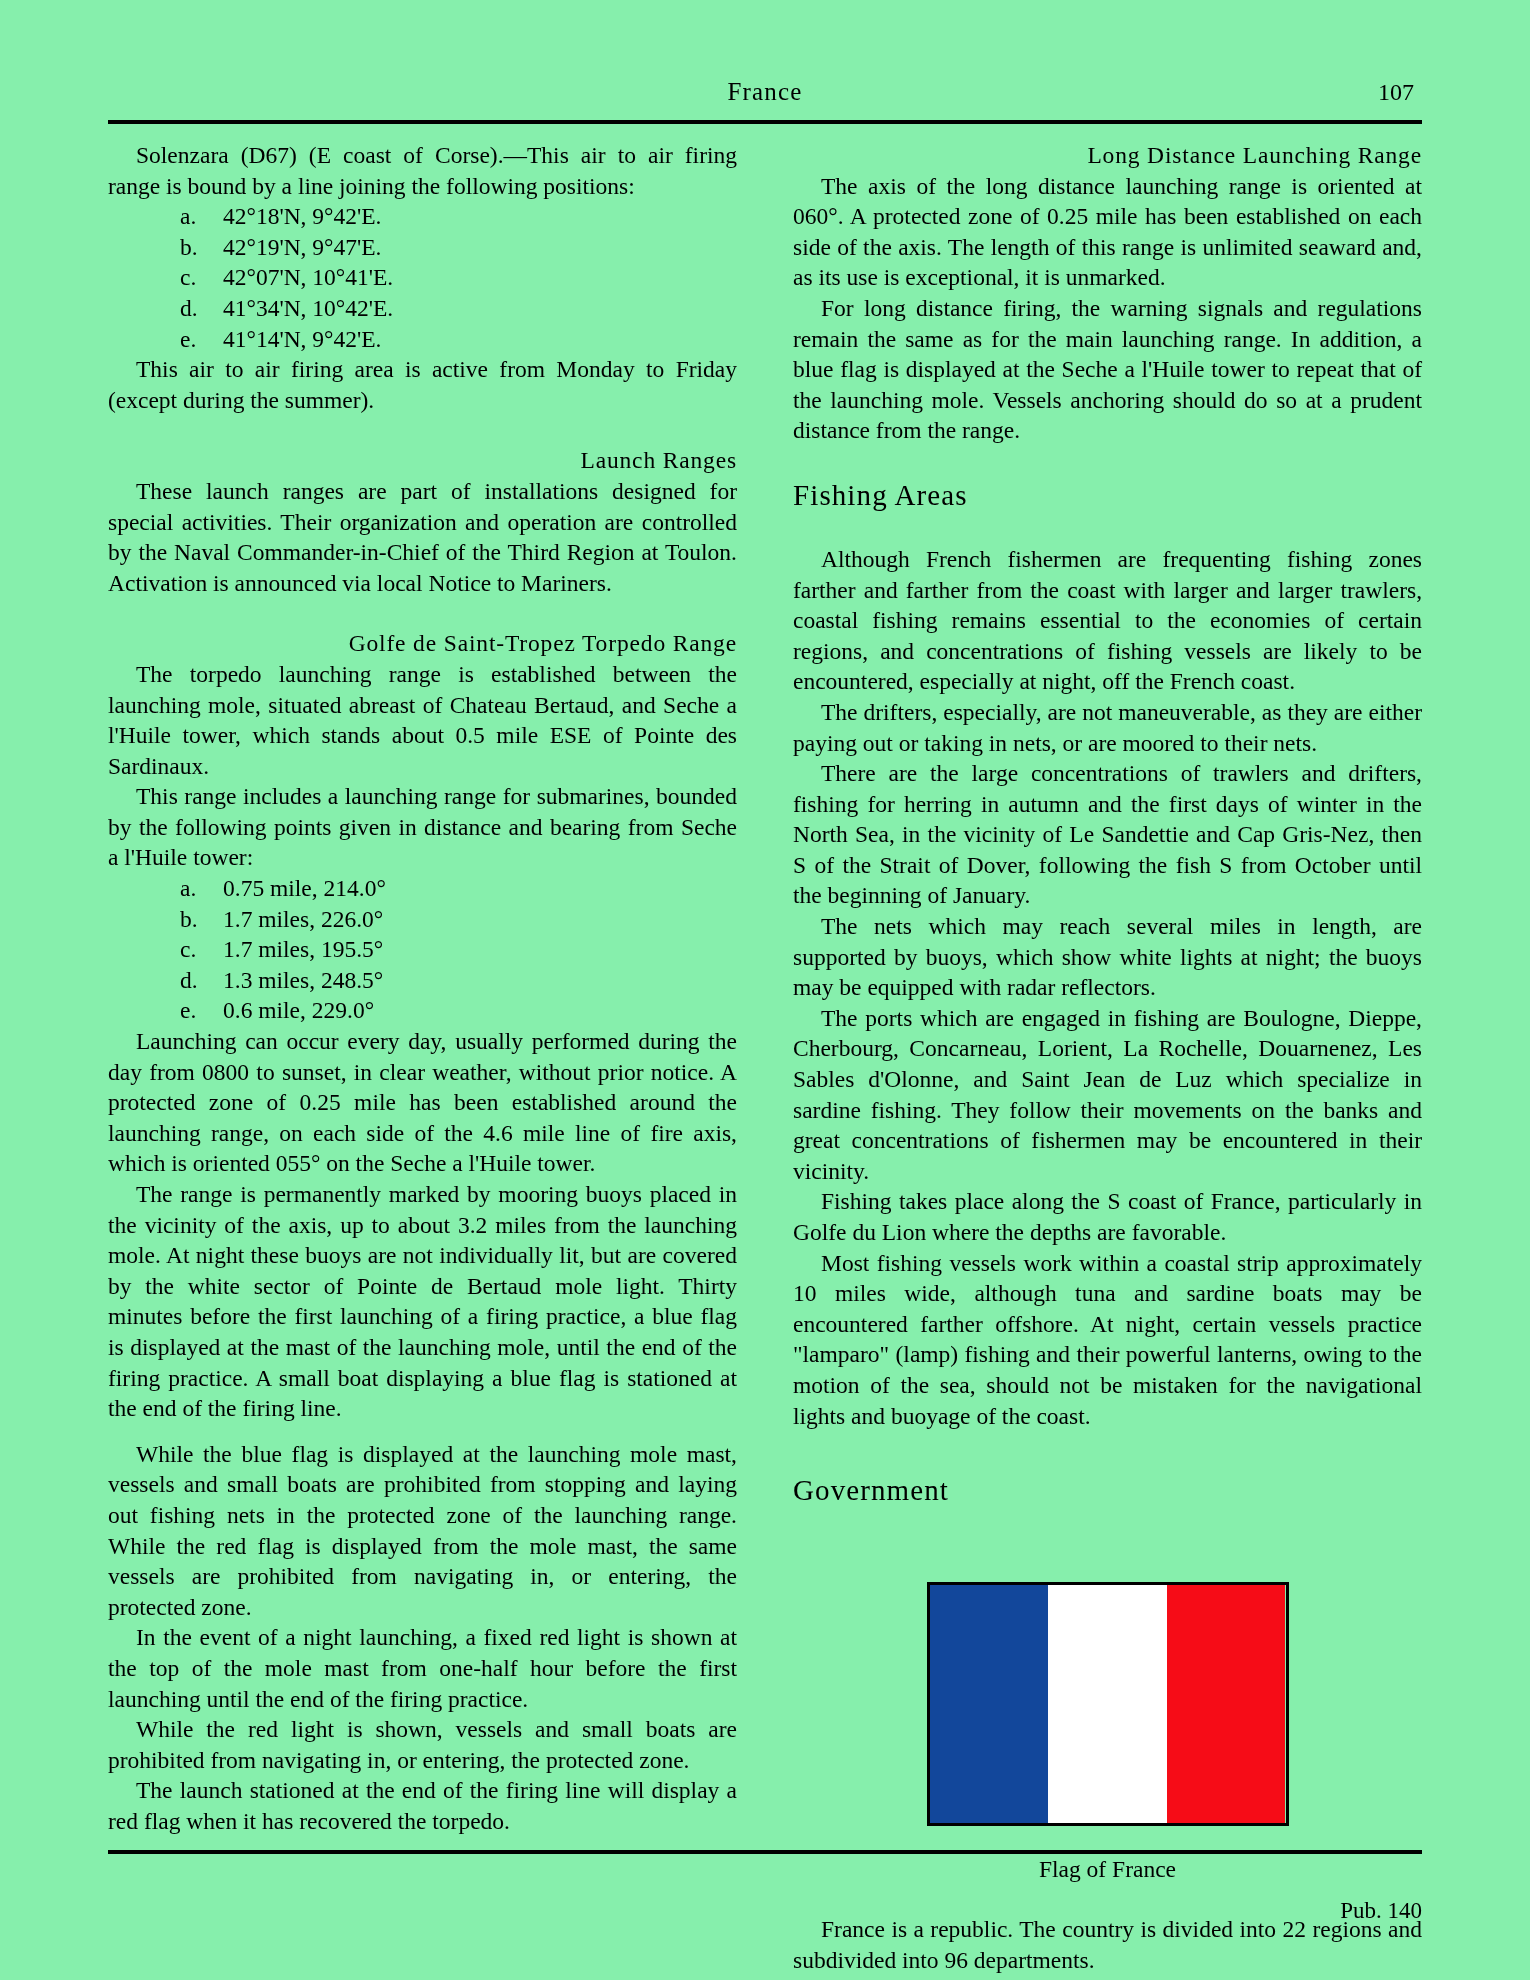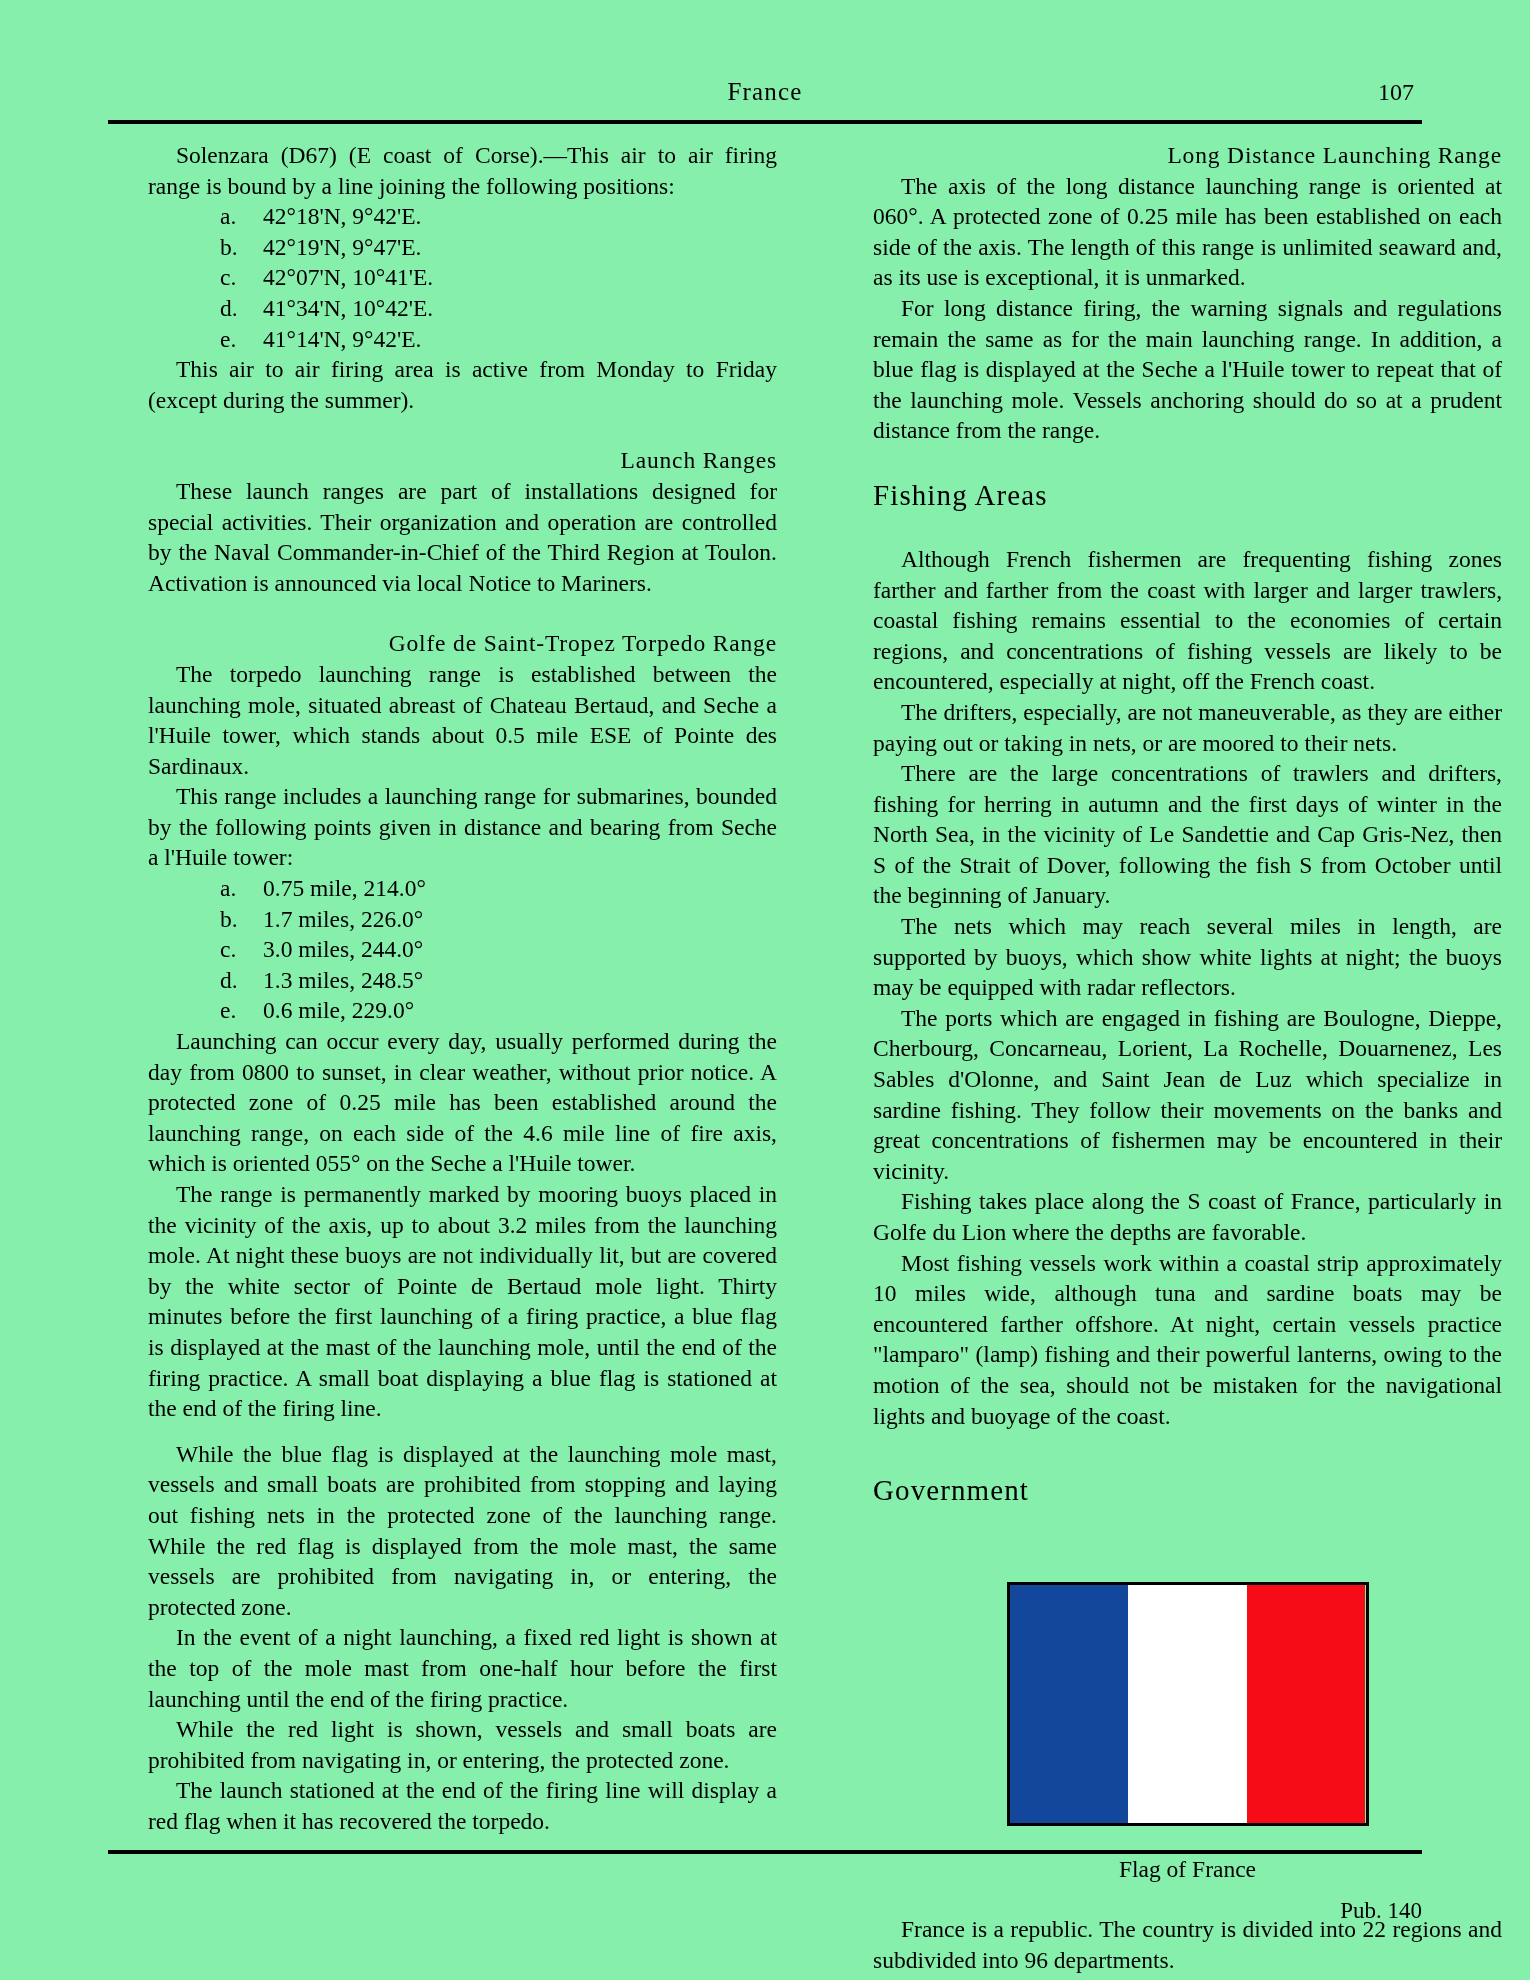--- a/index.html
+++ b/index.html
@@ -77,21 +77,20 @@
     top: 140px;
     width: 1314px;
     height: 1680px;
     display: flex;
     gap: 56px;
     align-items: flex-start;
   }
   .col {
     width: 629px;
     flex: 0 0 629px;
-    margin-left: 40px;
   }
 
   p {
     margin: 0;
     font-size: 23.5px;
     line-height: 30.6px;
     text-align: justify;
     text-justify: inter-word;
     hyphens: none;
   }
@@ -199,21 +198,21 @@
 
       <div class="gap-md"></div>
 
       <h2 class="section-head">Golfe de Saint-Tropez Torpedo Range</h2>
       <p class="indent">The torpedo launching range is established between the launching mole, situated abreast of Chateau Bertaud, and Seche a l'Huile tower, which stands about 0.5 mile ESE of Pointe des Sardinaux.</p>
       <p class="indent">This range includes a launching range for submarines, bounded by the following points given in distance and bearing from Seche a l'Huile tower:</p>
 
       <ol class="alpha-list">
         <li><span class="letter">a.</span><span>0.75 mile, 214.0°</span></li>
         <li><span class="letter">b.</span><span>1.7 miles, 226.0°</span></li>
-        <li><span class="letter">c.</span><span>3.0 miles, 244.0°</span></li>
+        <li><span class="letter">c.</span><span>1.7 miles, 195.5°</span></li>
         <li><span class="letter">d.</span><span>1.3 miles, 248.5°</span></li>
         <li><span class="letter">e.</span><span>0.6 mile, 229.0°</span></li>
       </ol>
 
       <p class="indent">Launching can occur every day, usually performed during the day from 0800 to sunset, in clear weather, without prior notice. A protected zone of 0.25 mile has been established around the launching range, on each side of the 4.6 mile line of fire axis, which is oriented 055° on the Seche a l'Huile tower.</p>
       <p class="indent">The range is permanently marked by mooring buoys placed in the vicinity of the axis, up to about 3.2 miles from the launching mole. At night these buoys are not individually lit, but are covered by the white sector of Pointe de Bertaud mole light. Thirty minutes before the first launching of a firing practice, a blue flag is displayed at the mast of the launching mole, until the end of the firing practice. A small boat displaying a blue flag is stationed at the end of the firing line.</p>
 
       <div class="gap-sm"></div>
 
       <p class="indent">While the blue flag is displayed at the launching mole mast, vessels and small boats are prohibited from stopping and laying out fishing nets in the protected zone of the launching range. While the red flag is displayed from the mole mast, the same vessels are prohibited from navigating in, or entering, the protected zone.</p>

